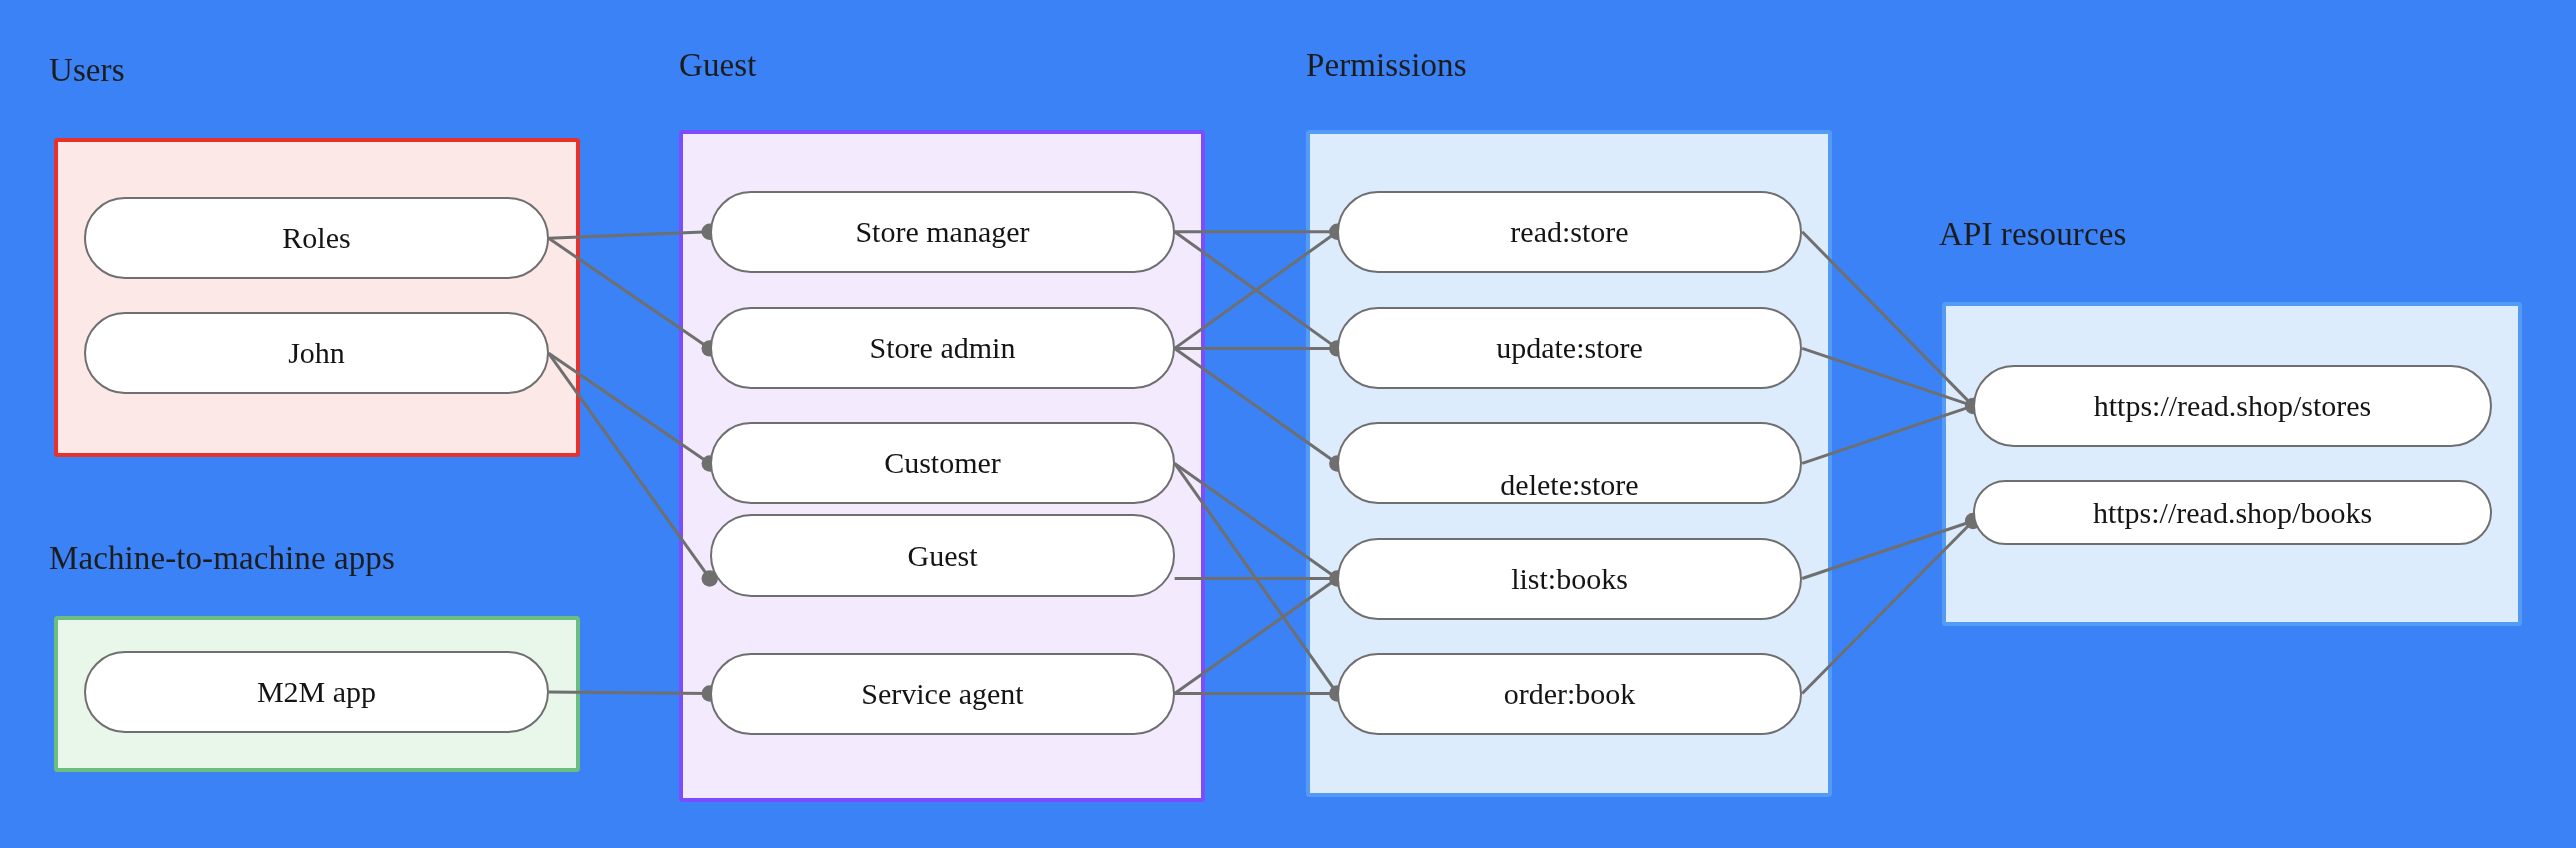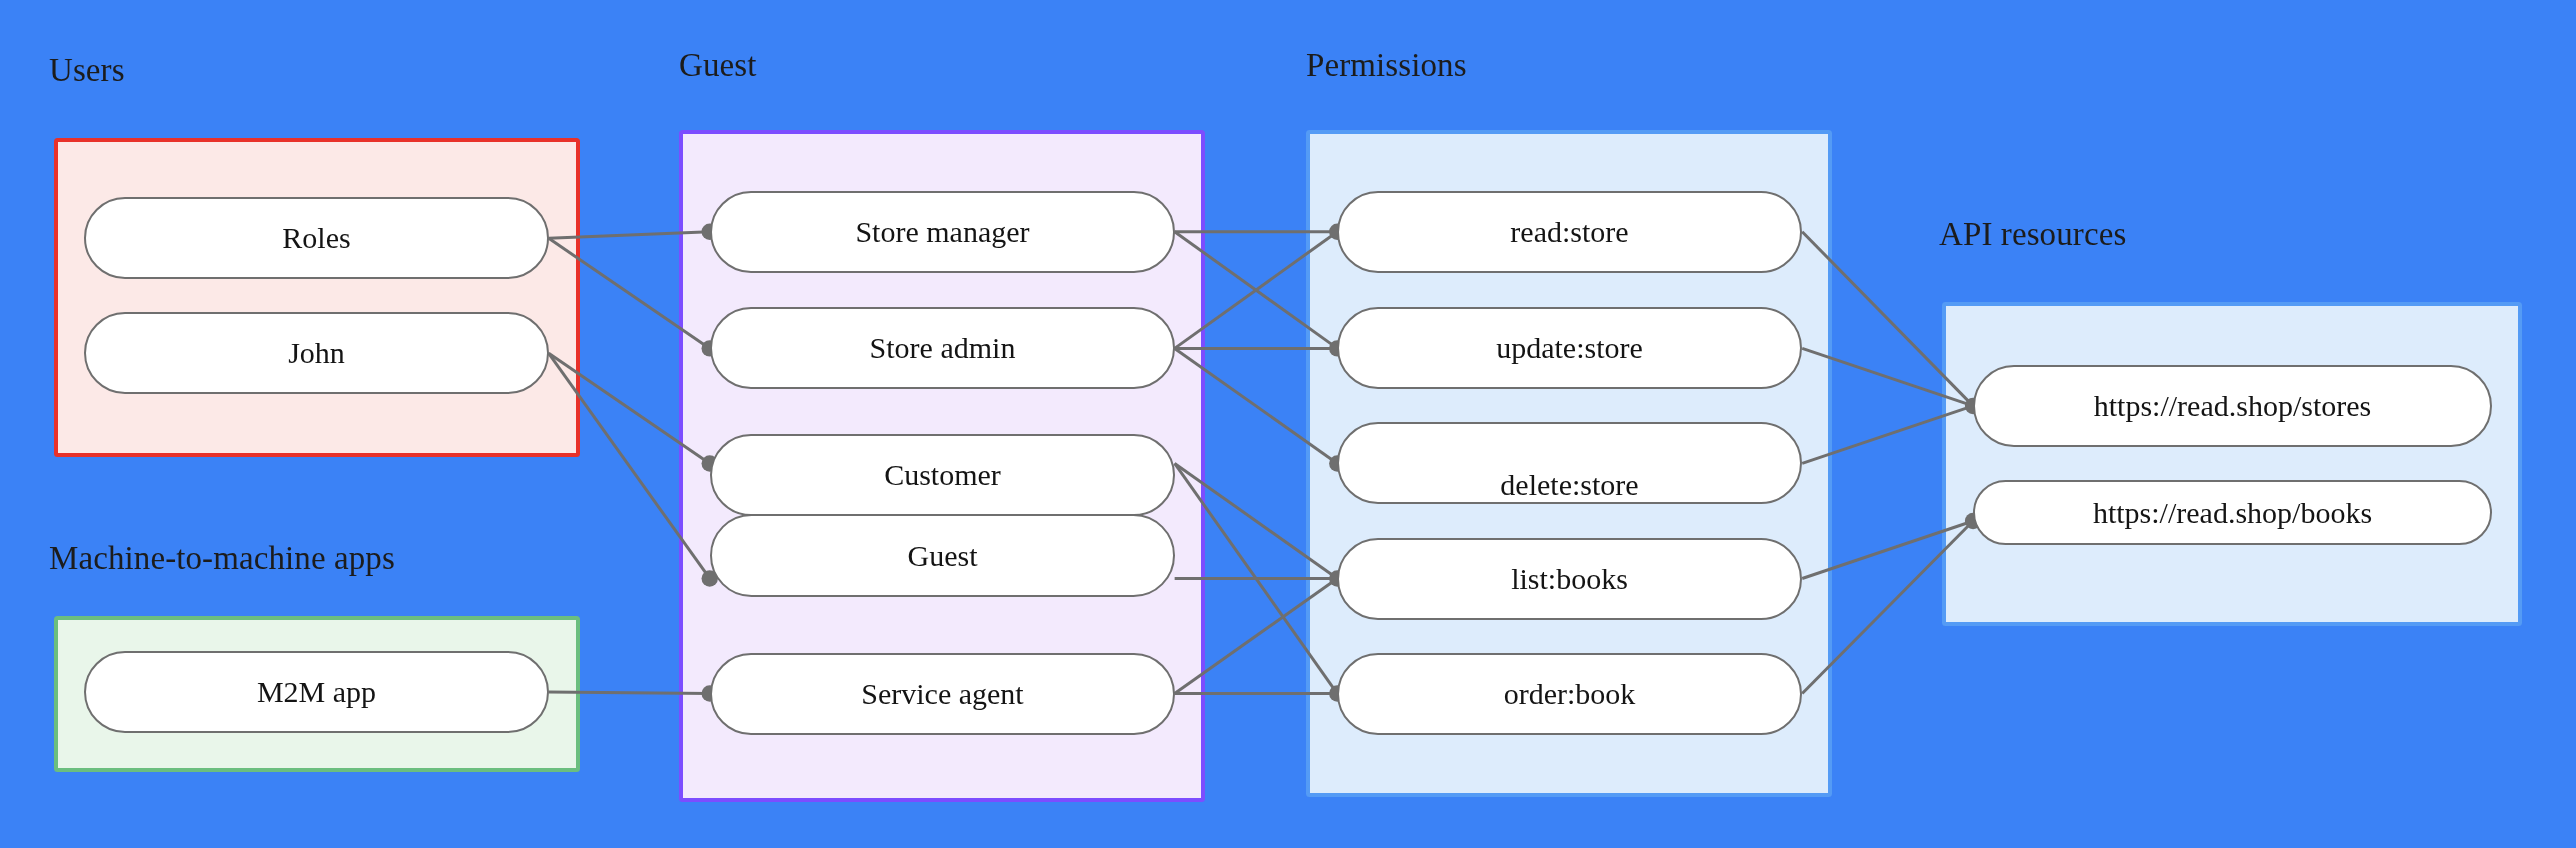--- a/index.html
+++ b/index.html
@@ -124,21 +124,21 @@
       </div>
       <div class="node" style="left: 84px; top: 651px; width: 465px; height: 82px;">
         <span>M2M app</span>
       </div>
       <div class="node" style="left: 710px; top: 191px; width: 465px; height: 82px;">
         <span>Store manager</span>
       </div>
       <div class="node" style="left: 710px; top: 307px; width: 465px; height: 82px;">
         <span>Store admin</span>
       </div>
-      <div class="node" style="left: 710px; top: 422px; width: 465px; height: 82px; margin-top: 12px;">
+      <div class="node" style="left: 710px; top: 422px; width: 465px; height: 82px;">
         <span>Customer</span>
       </div>
       <div class="node" style="left: 710px; top: 514px; width: 465px; height: 83px;">
         <span>Guest</span>
       </div>
       <div class="node" style="left: 710px; top: 653px; width: 465px; height: 82px;">
         <span>Service agent</span>
       </div>
       <div class="node" style="left: 1337px; top: 191px; width: 465px; height: 82px; text-align: center;">
         <span>read:store</span>

